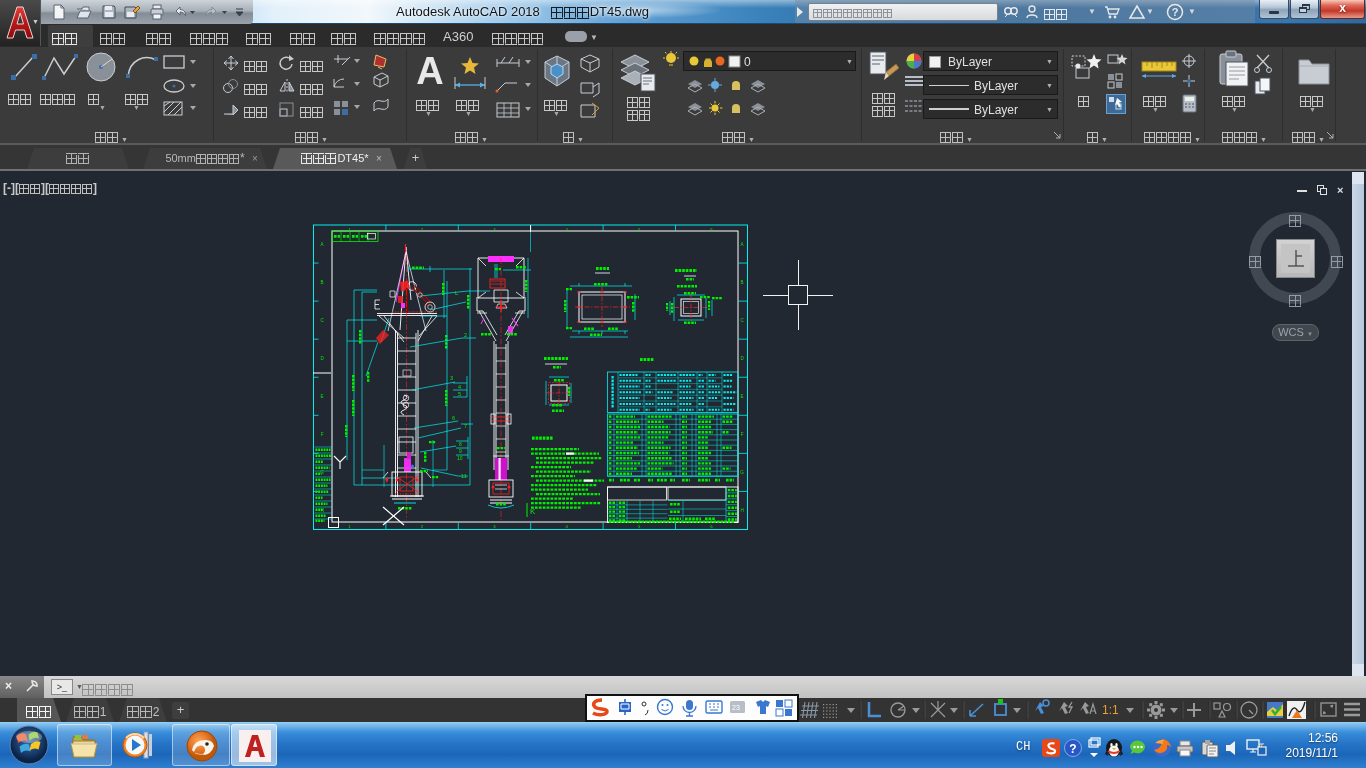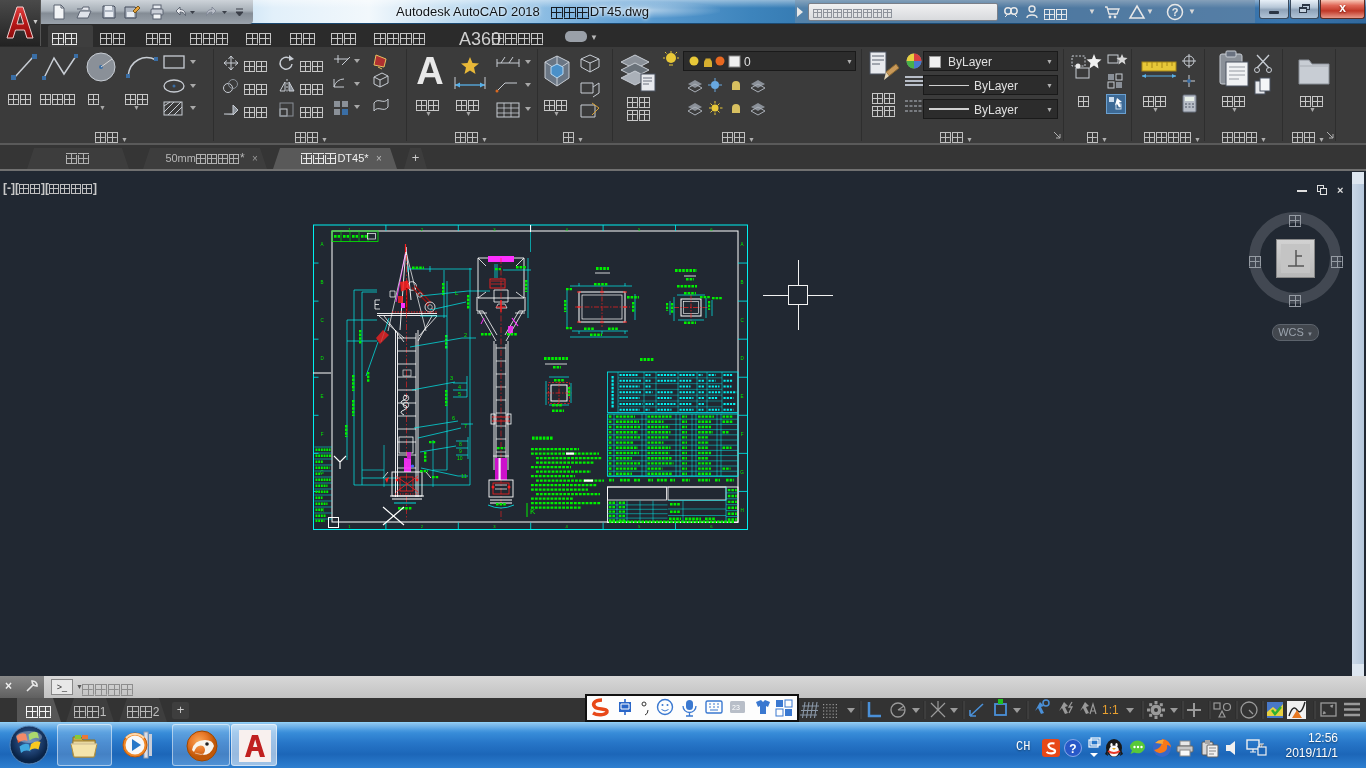--- a/index.html
+++ b/index.html
@@ -99,21 +99,21 @@
 <div class="ab" style="left:48px;top:25px;width:45px;height:22px;background:#3e3e3e;border-radius:2px 2px 0 0"></div>
 <div class="ab" style="left:52px;top:29px;color:#f0f0f0"><i class="g" style="width:12px;height:12px;margin-right:1px;"></i><i class="g" style="width:12px;height:12px;margin-right:1px;"></i></div>
 <div class="ab" style="left:100px;top:29px;color:#cfcfcf"><i class="g" style="width:12px;height:12px;margin-right:1px;"></i><i class="g" style="width:12px;height:12px;margin-right:1px;"></i></div>
 <div class="ab" style="left:146px;top:29px;color:#cfcfcf"><i class="g" style="width:12px;height:12px;margin-right:1px;"></i><i class="g" style="width:12px;height:12px;margin-right:1px;"></i></div>
 <div class="ab" style="left:190px;top:29px;color:#cfcfcf"><i class="g" style="width:12px;height:12px;margin-right:1px;"></i><i class="g" style="width:12px;height:12px;margin-right:1px;"></i><i class="g" style="width:12px;height:12px;margin-right:1px;"></i></div>
 <div class="ab" style="left:246px;top:29px;color:#cfcfcf"><i class="g" style="width:12px;height:12px;margin-right:1px;"></i><i class="g" style="width:12px;height:12px;margin-right:1px;"></i></div>
 <div class="ab" style="left:290px;top:29px;color:#cfcfcf"><i class="g" style="width:12px;height:12px;margin-right:1px;"></i><i class="g" style="width:12px;height:12px;margin-right:1px;"></i></div>
 <div class="ab" style="left:331px;top:29px;color:#cfcfcf"><i class="g" style="width:12px;height:12px;margin-right:1px;"></i><i class="g" style="width:12px;height:12px;margin-right:1px;"></i></div>
 <div class="ab" style="left:374px;top:29px;color:#cfcfcf"><i class="g" style="width:12px;height:12px;margin-right:1px;"></i><i class="g" style="width:12px;height:12px;margin-right:1px;"></i><i class="g" style="width:12px;height:12px;margin-right:1px;"></i><i class="g" style="width:12px;height:12px;margin-right:1px;"></i></div>
 <div class="ab" style="left:492px;top:29px;color:#cfcfcf"><i class="g" style="width:12px;height:12px;margin-right:1px;"></i><i class="g" style="width:12px;height:12px;margin-right:1px;"></i><i class="g" style="width:12px;height:12px;margin-right:1px;"></i><i class="g" style="width:12px;height:12px;margin-right:1px;"></i></div>
-<div class="ab" style="left:459px;top:29px;color:#cfcfcf;font-size:18px">A360</div>
+<div class="ab" style="left:443px;top:29px;color:#cfcfcf;font-size:13px">A360</div>
 <div class="ab" style="left:565px;top:31px;width:22px;height:11px;background:#9aa0a8;border-radius:5px"></div>
 <div class="ab" style="left:590px;top:33px;color:#b8b8b8;font-size:8px">▼</div>
 <div class="ab" style="left:0;top:0;width:41px;height:46px;background:linear-gradient(180deg,#4a4a4a,#222);border-right:1px solid #555">
 <svg width="41" height="46">
       <defs>
         <linearGradient id="alg" x1="0" y1="0" x2="0" y2="1">
           <stop offset="0" stop-color="#e04040"></stop>
           <stop offset=".5" stop-color="#b81818"></stop>
           <stop offset="1" stop-color="#8c0c0c"></stop>
         </linearGradient>

